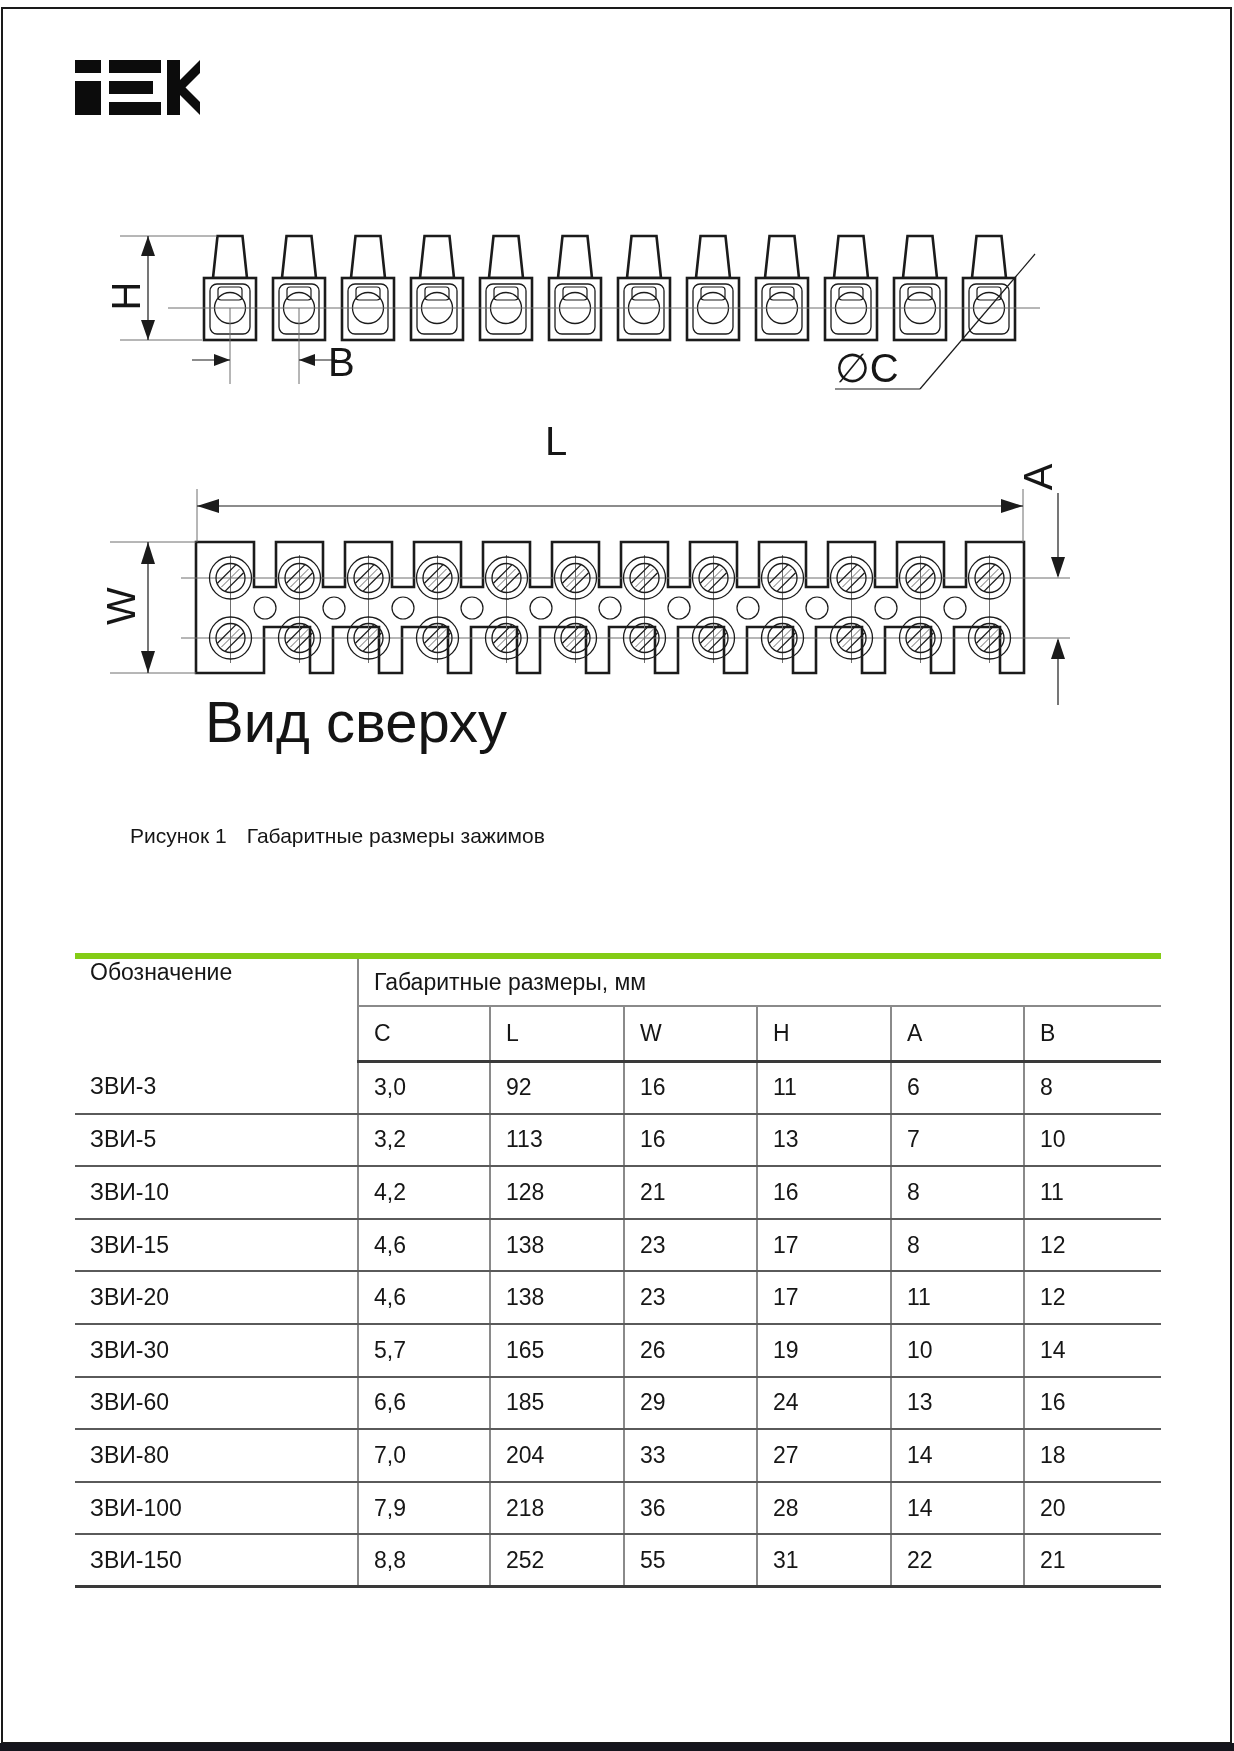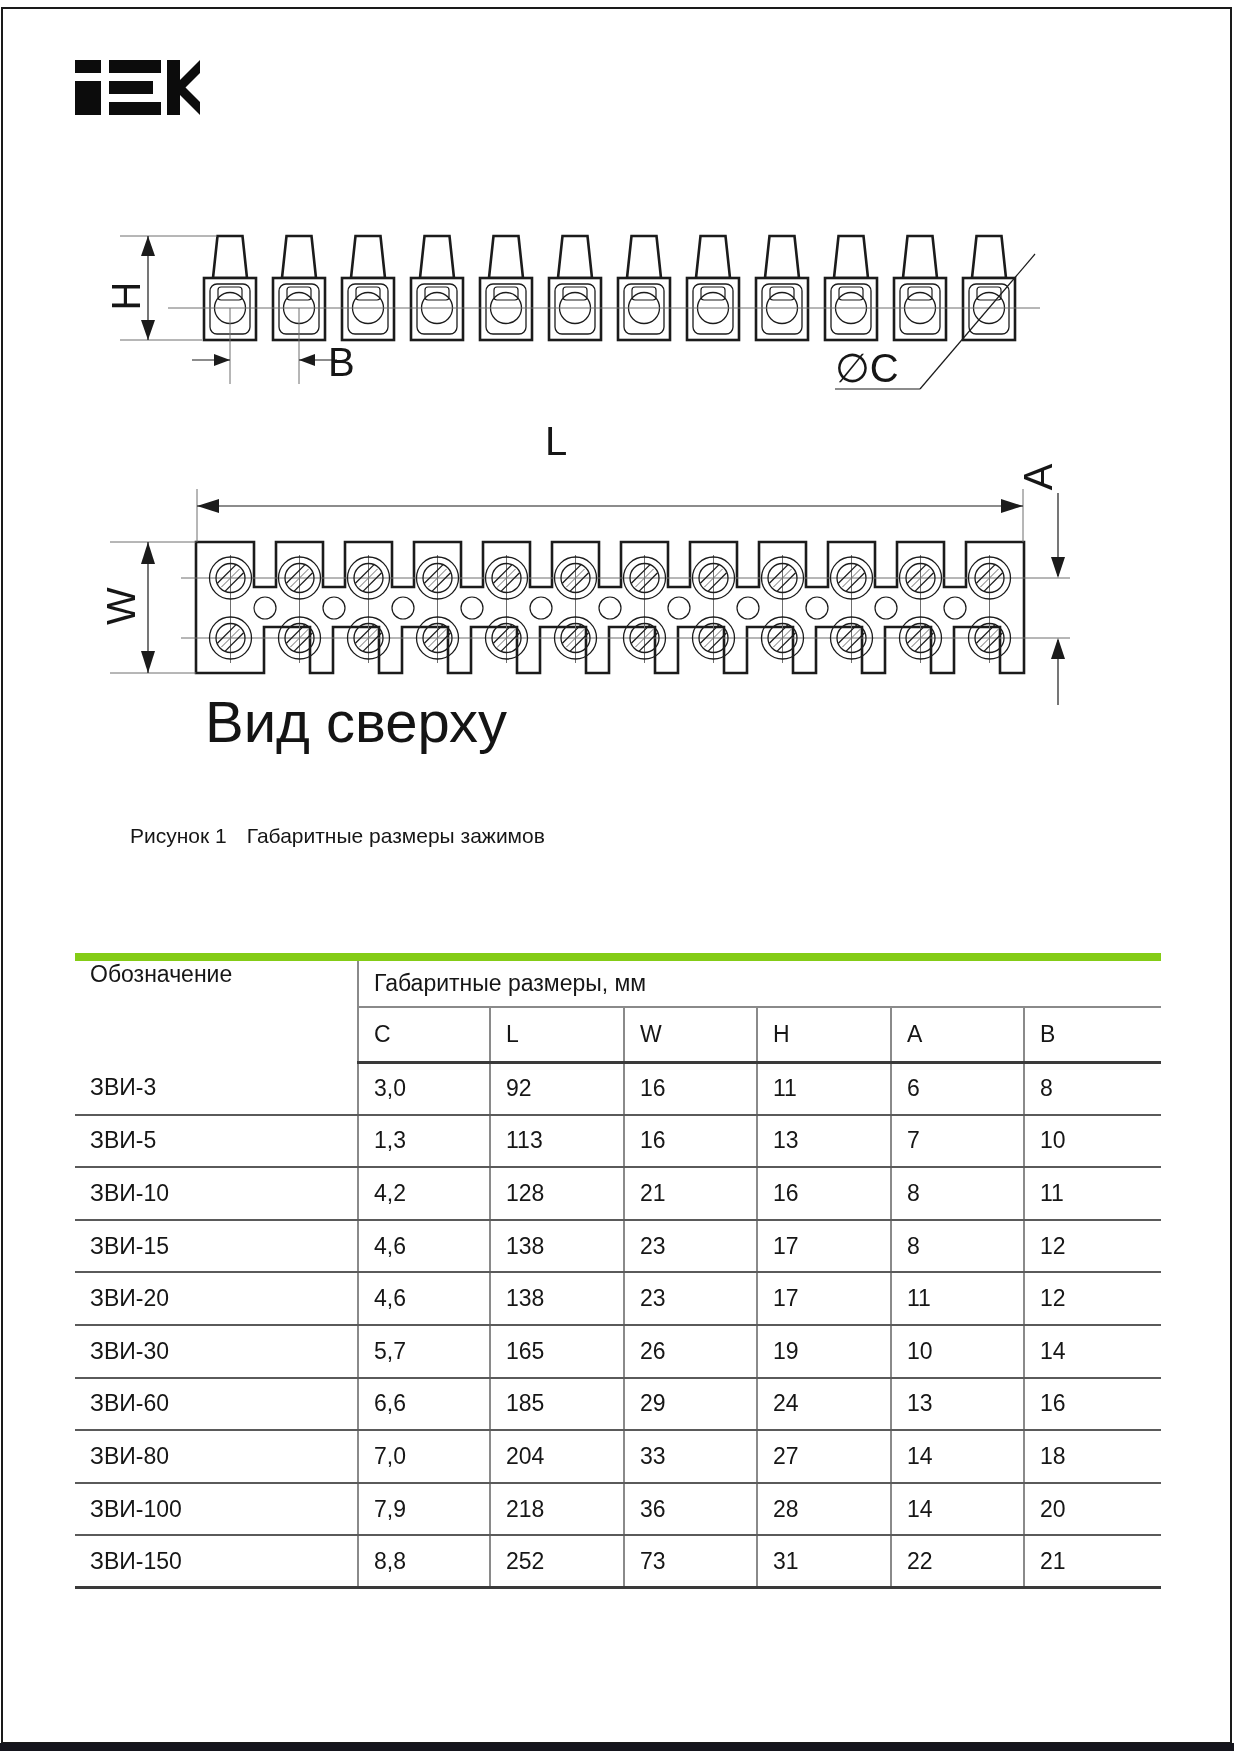--- a/index.html
+++ b/index.html
@@ -42,21 +42,21 @@
   .fig-caption{
     position:absolute;left:130px;top:824px;
     font-size:21px;color:#161616;
   }
   .fig-caption .gap{margin-left:20px;}
 
   table.dims{
     position:absolute;left:75px;top:953px;width:1086px;
     border-collapse:collapse;table-layout:fixed;
     font-size:23px;color:#161616;
-    border-top:8px solid #84cc16;
+    border-top:6px solid #84cc16;
     border-bottom:3px solid #3a3a3a;
   }
   table.dims th{font-weight:400;text-align:left;padding:0 0 0 15px;}
   table.dims td{text-align:left;padding:0 0 0 15px;}
   tr.h1{height:50px;}
   tr.h2{height:55px;}
   tbody.data tr{height:52.6px;}
   th.designation{
     vertical-align:top;padding-top:13px;
     border-right:2px solid #8a8a8a;
@@ -372,21 +372,21 @@
         <td>ЗВИ-3</td>
         <td>3,0</td>
         <td>92</td>
         <td>16</td>
         <td>11</td>
         <td>6</td>
         <td>8</td>
       </tr>
       <tr>
         <td>ЗВИ-5</td>
-        <td>1,3</td>
+        <td>3,2</td>
         <td>113</td>
         <td>16</td>
         <td>13</td>
         <td>7</td>
         <td>10</td>
       </tr>
       <tr>
         <td>ЗВИ-10</td>
         <td>4,2</td>
         <td>128</td>
@@ -446,19 +446,19 @@
         <td>218</td>
         <td>36</td>
         <td>28</td>
         <td>14</td>
         <td>20</td>
       </tr>
       <tr>
         <td>ЗВИ-150</td>
         <td>8,8</td>
         <td>252</td>
-        <td>73</td>
+        <td>55</td>
         <td>31</td>
         <td>22</td>
         <td>21</td>
       </tr>
     </tbody>
 </table>
 
 </body></html>

